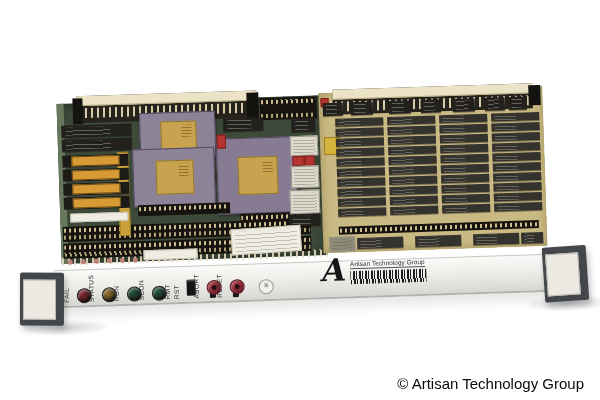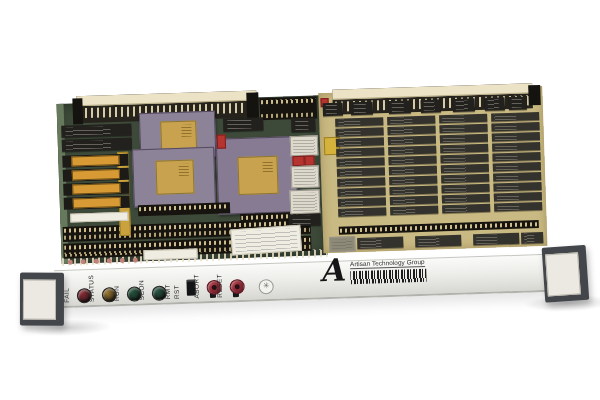--- a/index.html
+++ b/index.html
@@ -392,13 +392,14 @@
           <div class="dot" style="position: absolute; left: 4px; top: 4px;"></div>
         </div>
         <div class="vlabel" style="position: absolute; left: 220px; top: 288px;">RESET</div>
         <div class="toggle-stem" style="position: absolute; left: 230px; top: 286px;"></div>
         <div class="toggle-cap" style="position: absolute; left: 227px; top: 277px; background: radial-gradient(circle at 35% 35%, rgb(176, 58, 68), rgb(95, 24, 35) 90%);">
           <div class="dot" style="position: absolute; left: 4px; top: 4px;"></div>
         </div>
       </div>
     </div>
 
+  <div class="copyright">© Artisan Technology Group</div>
 </div>
 
 </body></html>

